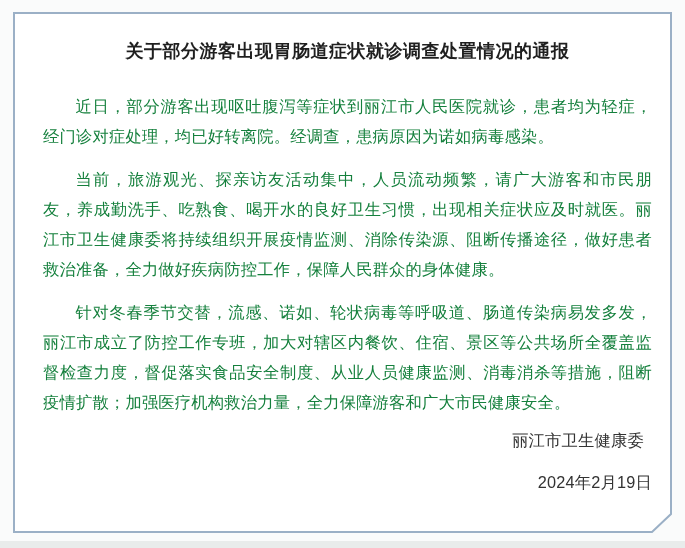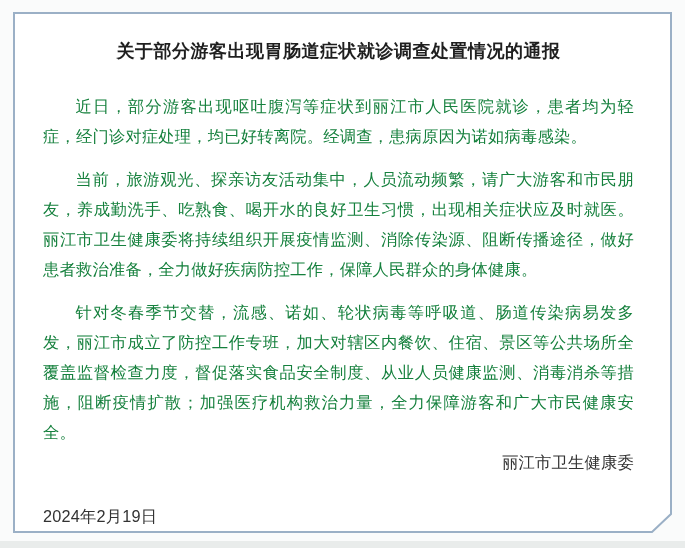--- a/index.html
+++ b/index.html
@@ -33,21 +33,21 @@
     position: absolute;
     left: 0;
     top: 0;
     width: 659px;
     height: 521px;
     display: block;
   }
   .card-content {
     position: relative;
     z-index: 1;
-    padding: 27px 38px 0 30px;
+    padding: 27px 20px 0 30px;
     color: #333333;
   }
   .notice-title {
     text-align: center;
     font-size: 18px;
     line-height: 24px;
     font-weight: bold;
     color: #1f1f1f;
     letter-spacing: 0.5px;
     margin: 0 0 28px 0;
@@ -63,28 +63,29 @@
   }
   .notice-body p:last-of-type {
     margin-bottom: 0;
   }
   .notice-signature {
     text-align: right;
     font-size: 16.3px;
     line-height: 30px;
     letter-spacing: 0.2px;
     color: #333333;
-    margin: 0;
+    margin: 8px;
   }
   .notice-date {
+    text-align: right;
     font-size: 16.3px;
     line-height: 30px;
     letter-spacing: 0.2px;
     color: #333333;
-    margin-top: 24px;
+    margin-top: 12px;
   }
 </style>
 </head>
 <body>
 
 <div class="notice-card">
   <svg class="card-border-svg" viewBox="0 0 659 521" preserveAspectRatio="none" aria-hidden="true">
     <path d="M1,1 H658 V502 L639,520 H1 Z" fill="#ffffff" stroke="#9bb0c6" stroke-width="2"></path>
   </svg>
   <div class="card-content">

